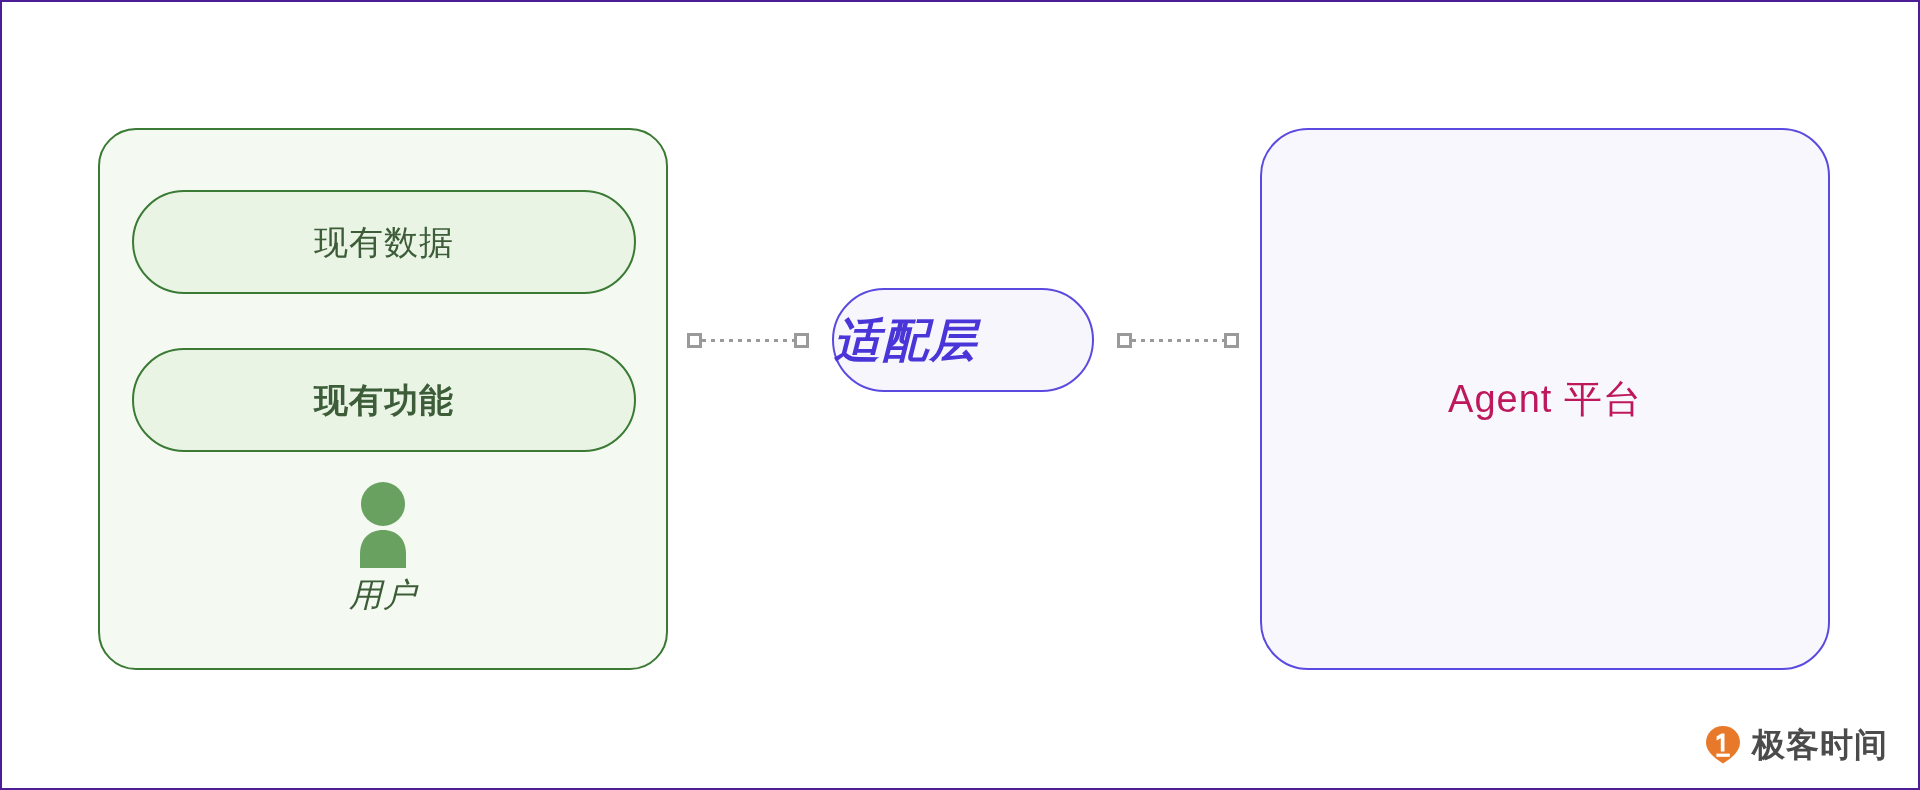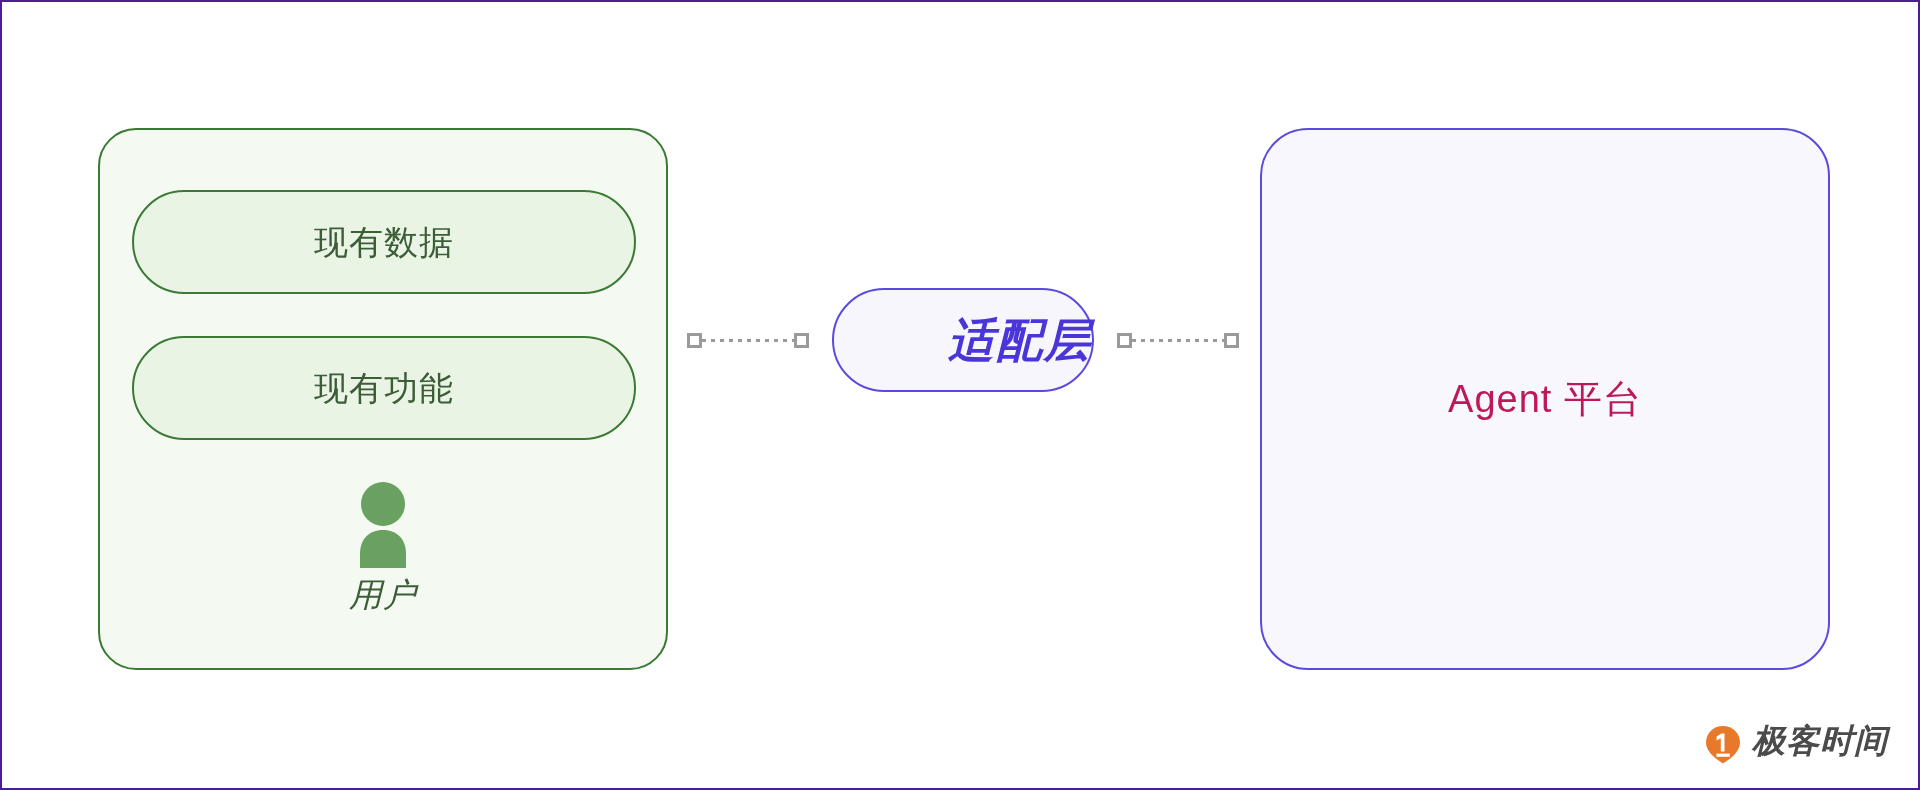--- a/index.html
+++ b/index.html
@@ -41,21 +41,21 @@
     height: 104px;
     background: #e9f4e5;
     border: 2px solid #3a7a34;
     border-radius: 52px;
     box-sizing: border-box;
     display: flex;
     align-items: center;
     justify-content: center;
   }
   .legacy-pill.pill-1 { top: 60px; }
-  .legacy-pill.pill-2 { top: 206px; }
+  .legacy-pill.pill-2 { top: 218px; font-weight: bold; }
 
   .legacy-pill-label {
     font-size: 34px;
     color: #3d5c38;
     letter-spacing: 1px;
     line-height: 1;
   }
 
   
   .user-actor {
@@ -87,21 +87,21 @@
     left: 830px;
     top: 286px;
     width: 262px;
     height: 104px;
     background: #f7f6fd;
     border: 2px solid #5b4ae0;
     border-radius: 52px;
     box-sizing: border-box;
     display: flex;
     align-items: center;
-    justify-content: flex-end;
+    justify-content: flex-start;
   }
   .adapter-label {
     font-size: 46px;
     font-weight: bold;
     font-style: italic;
     color: #4a36d8;
     letter-spacing: 2px;
     line-height: 1;
   }
 
@@ -152,23 +152,22 @@
     background-size: 9px 3px;
     background-repeat: repeat-x;
   }
 
   
   .watermark {
     position: absolute;
     right: 30px;
     bottom: 24px;
     display: flex;
-    align-items: flex-start;
+    align-items: center;
     gap: 9px;
-    font-style: italic;
   }
   .wm-mark { width: 40px; height: 40px; display: block; }
   .wm-text {
     font-size: 33px;
     font-weight: bold;
     color: #4b4b4b;
     letter-spacing: 1px;
     line-height: 1;
   }
 </style>

